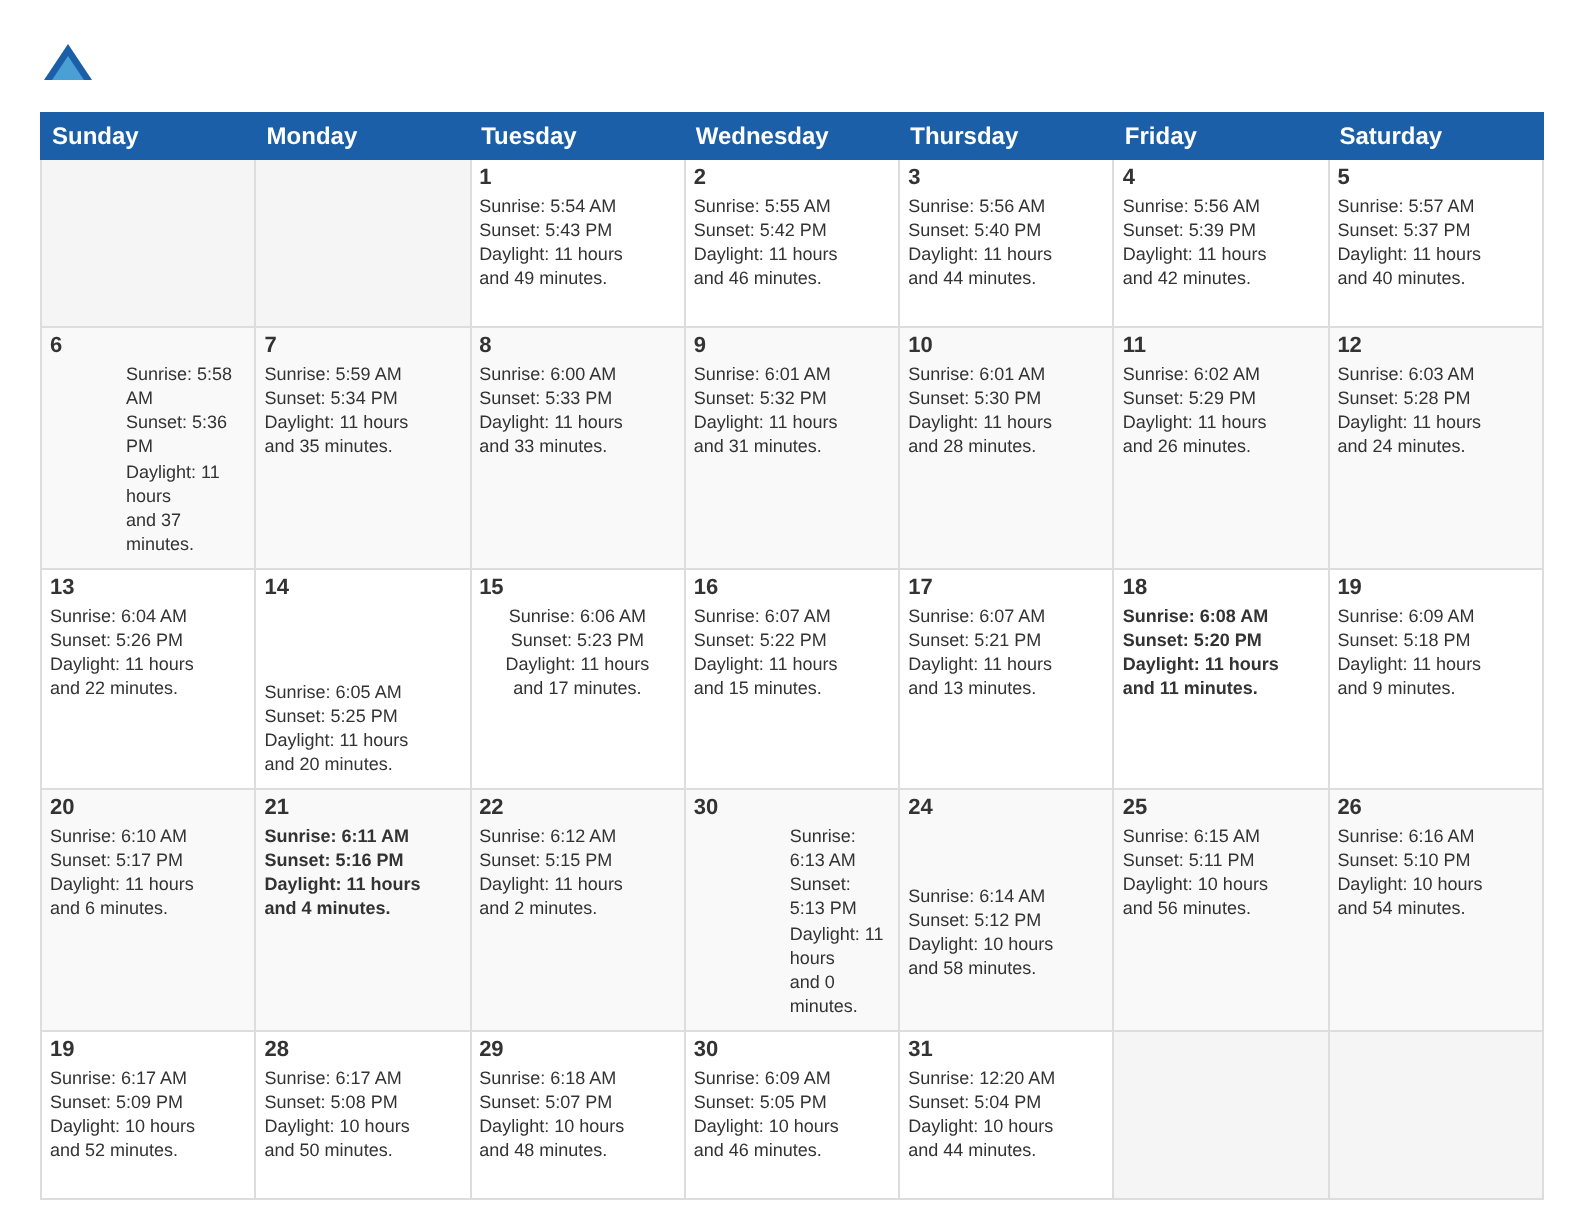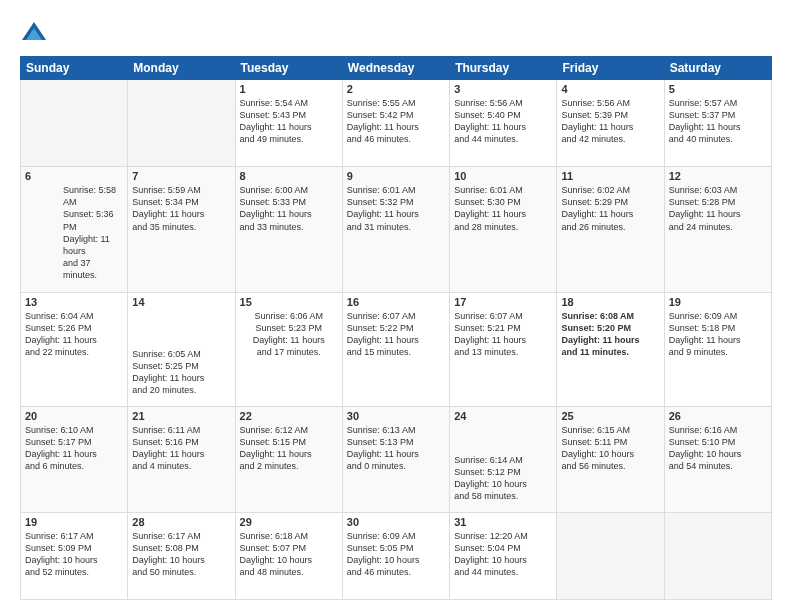--- a/index.html
+++ b/index.html
@@ -283,35 +283,35 @@
         <tr>
           <td>
             <span class="day-number">20</span>
             <div class="day-info" style="white-space: pre-line;">Sunrise: 6:10 AM
 Sunset: 5:17 PM
 Daylight: 11 hours
 and 6 minutes.</div>
           </td>
           <td>
             <span class="day-number">21</span>
-            <div class="day-info" style="white-space: pre-line;">Sunrise: 6:11 AM
+            <div class="day-info" style="white-space: pre-line; font-weight: bold;">Sunrise: 6:11 AM
 Sunset: 5:16 PM
 Daylight: 11 hours
 and 4 minutes.</div>
           </td>
           <td>
             <span class="day-number">22</span>
             <div class="day-info" style="white-space: pre-line;">Sunrise: 6:12 AM
 Sunset: 5:15 PM
 Daylight: 11 hours
 and 2 minutes.</div>
           </td>
           <td>
             <span class="day-number">30</span>
-            <div class="day-info" style="white-space: pre-line;">Sunrise: 6:13 AM
+            <div class="day-info" style="white-space: pre-line; margin-left: 48px;">Sunrise: 6:13 AM
 Sunset: 5:13 PM
 Daylight: 11 hours
 and 0 minutes.</div>
           </td>
           <td>
             <span class="day-number">24</span>
             <div class="day-info" style="white-space: pre-line; margin-top: 32px;">Sunrise: 6:14 AM
 Sunset: 5:12 PM
 Daylight: 10 hours
 and 58 minutes.</div>

